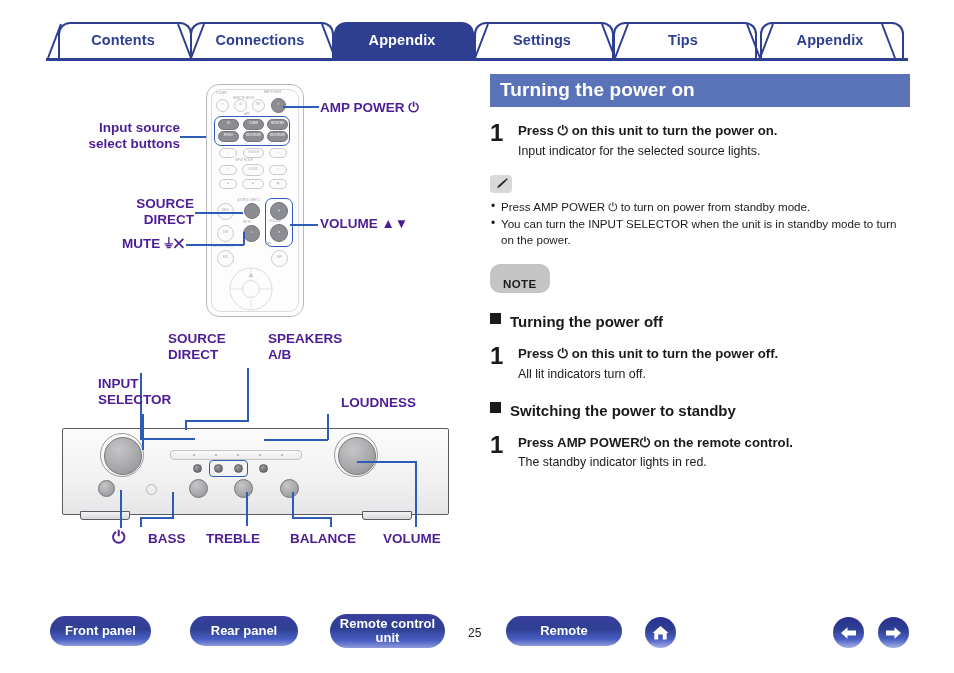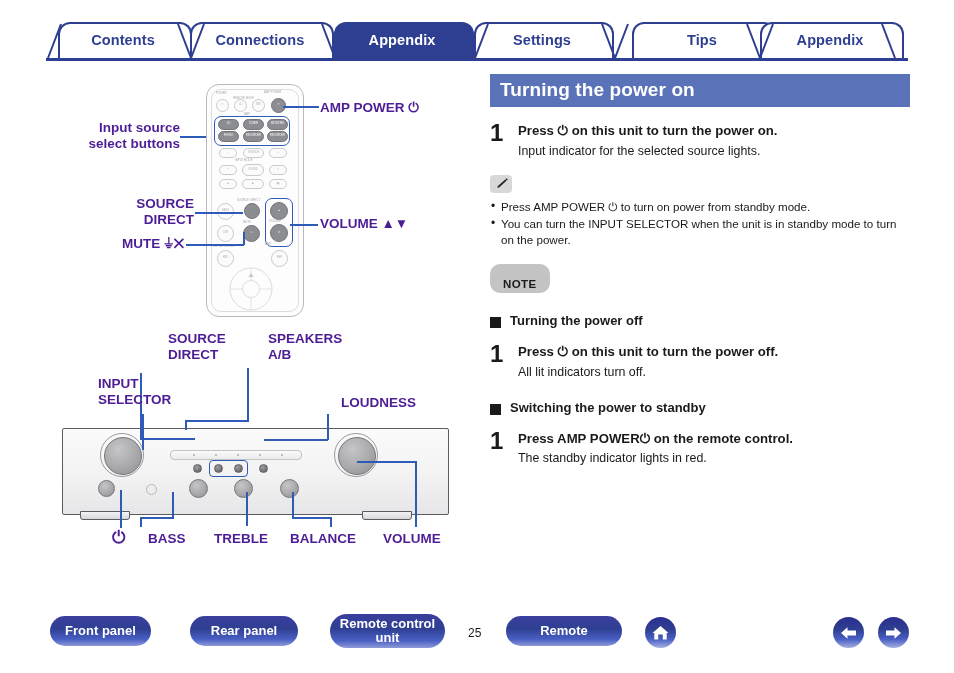--- a/index.html
+++ b/index.html
@@ -153,23 +153,23 @@
     letter-spacing: 0.4px;
   }
   .note-text {
     font-size: 11.8px;
     line-height: 1.35;
     margin: 4px 0 0 0;
   }
 
   .sub-head {
     display: flex;
-    align-items: flex-end;
+    align-items: flex-start;
     margin-top: 20px;
-    font-size: 13px;
+    font-size: 15px;
     font-weight: bold;
   }
   .sub-head .sq {
     width: 11px; height: 11px;
     background: #1a1a1a;
     margin-right: 9px;
     flex: 0 0 11px;
   }
 
   
@@ -373,21 +373,21 @@
   <div class="tab active" style="left:334px;width:136px;z-index:2;">
     <div class="tab-shape"></div>
     <div class="tab-label">Appendix</div>
   </div>
 
   <div class="tab" style="left:474px;width:136px;">
     <div class="tab-shape"></div>
     <div class="tab-label">Settings</div>
   </div>
 
-  <div class="tab" style="left:632px;width:140px;padding-left:43px;">
+  <div class="tab" style="left:613px;width:140px;padding-left:43px;">
     <div class="tab-shape"></div>
     <div class="tab-label">Tips</div>
   </div>
 
   <div class="tab" style="left:760px;width:140px;">
     <div class="tab-shape"></div>
     <div class="tab-label">Appendix</div>
   </div>
 </div>
 <div class="tabbar-rule"></div>
@@ -529,21 +529,21 @@
   <div class="callout-label" style="left:168px;top:331px;">SOURCE
 DIRECT</div>
   <div class="callout-label" style="left:268px;top:331px;">SPEAKERS
 A/B</div>
   <div class="callout-label" style="left:98px;top:376px;">INPUT
 SELECTOR</div>
   <div class="callout-label" style="left:341px;top:395px;">LOUDNESS</div>
 
   <div class="callout-label" style="left:112px;top:528px;font-size:17px;">⏻</div>
   <div class="callout-label" style="left:148px;top:531px;">BASS</div>
-  <div class="callout-label" style="left:214px;top:531px;">TREBLE</div>
+  <div class="callout-label" style="left:206px;top:531px;">TREBLE</div>
   <div class="callout-label" style="left:290px;top:531px;">BALANCE</div>
   <div class="callout-label" style="left:383px;top:531px;">VOLUME</div>
 </div>
 
 <div class="content">
 
   <div class="section-head">Turning the power on</div>
 
   <div class="step">
     <div class="step-num">1</div>

